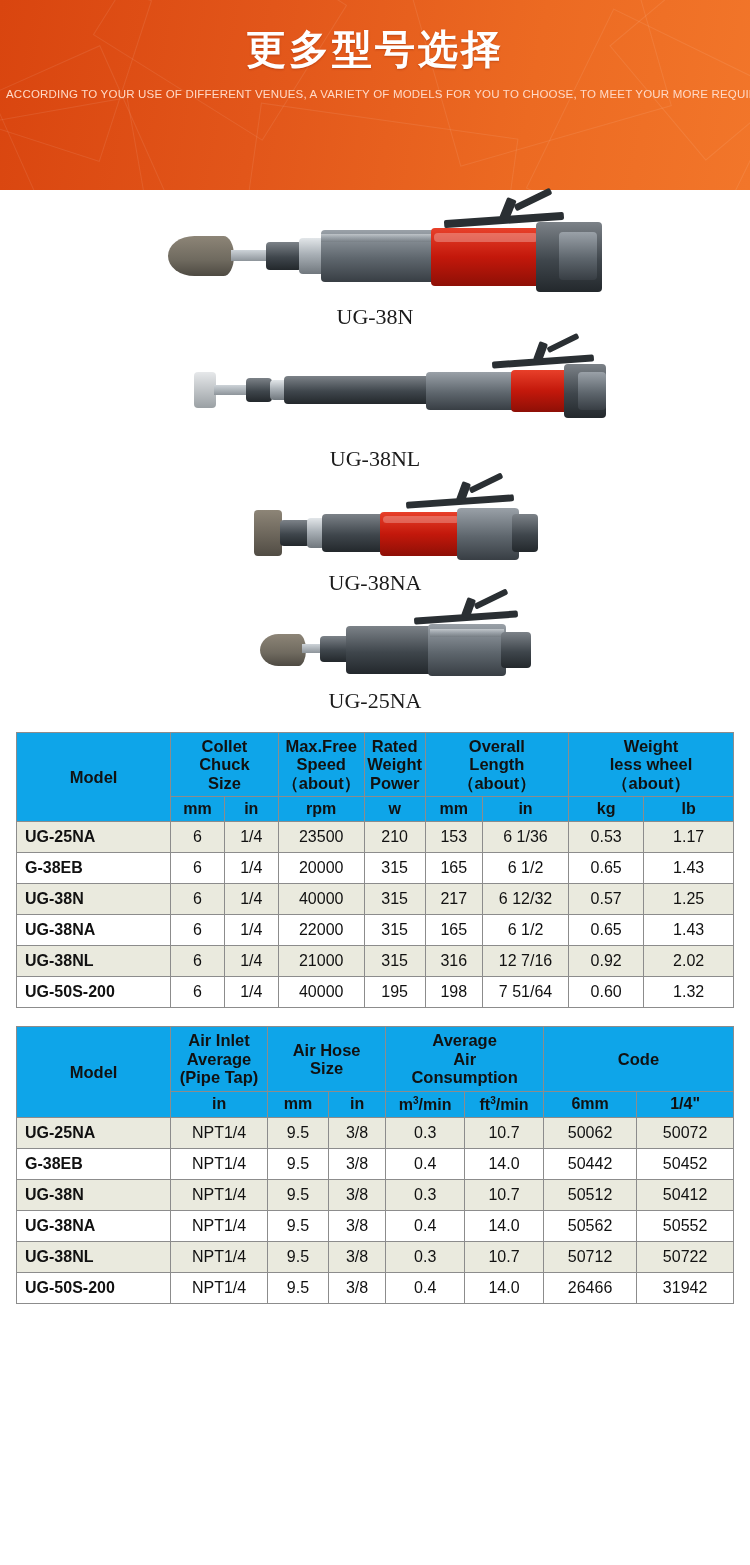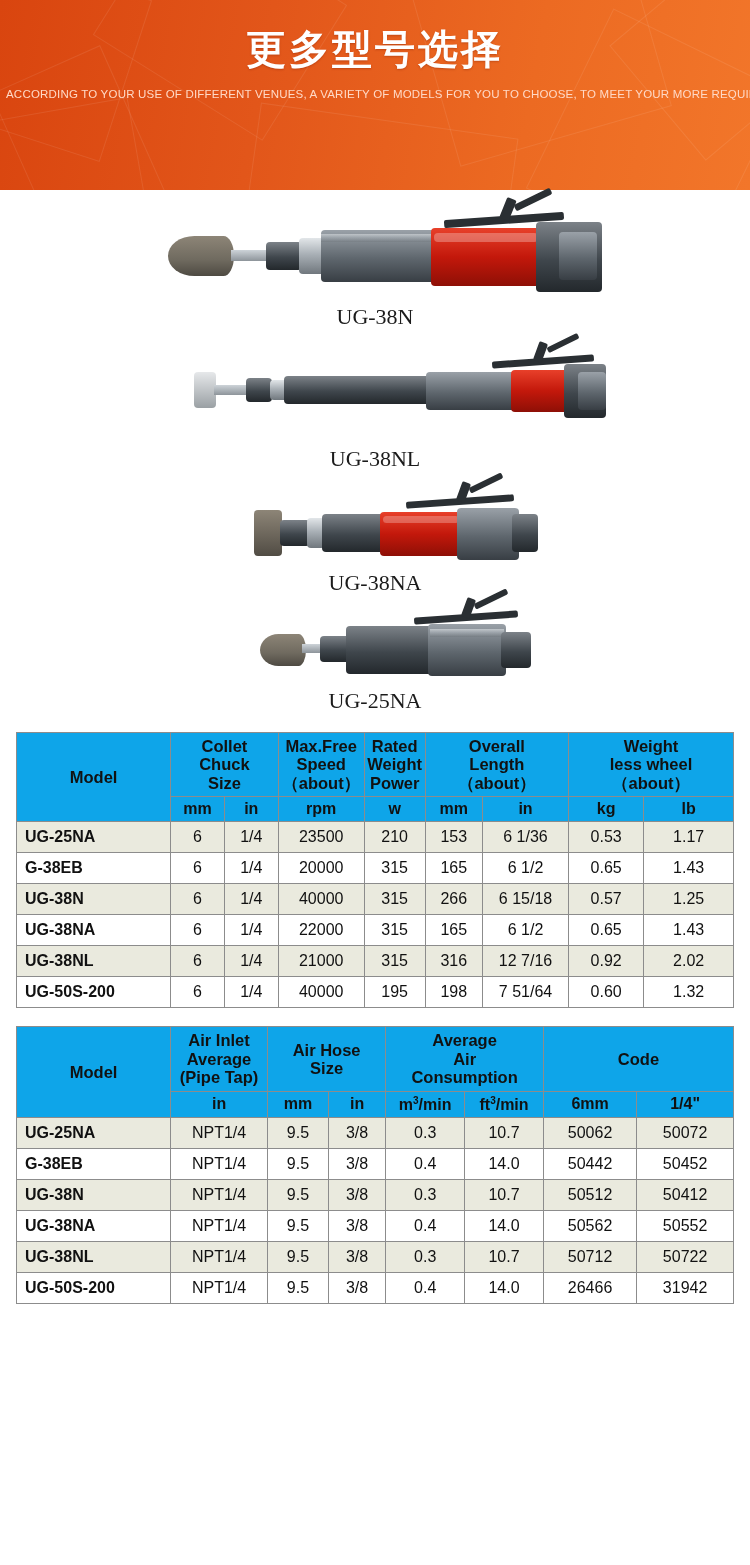--- a/index.html
+++ b/index.html
@@ -314,22 +314,22 @@
           <td>6 1/2</td>
           <td>0.65</td>
           <td>1.43</td>
         </tr>
         <tr class="alt">
           <td class="model">UG-38N</td>
           <td>6</td>
           <td>1/4</td>
           <td>40000</td>
           <td>315</td>
-          <td>266</td>
-          <td>6 15/18</td>
+          <td>217</td>
+          <td>6 12/32</td>
           <td>0.57</td>
           <td>1.25</td>
         </tr>
         <tr class="plain">
           <td class="model">UG-38NA</td>
           <td>6</td>
           <td>1/4</td>
           <td>22000</td>
           <td>315</td>
           <td>165</td>

